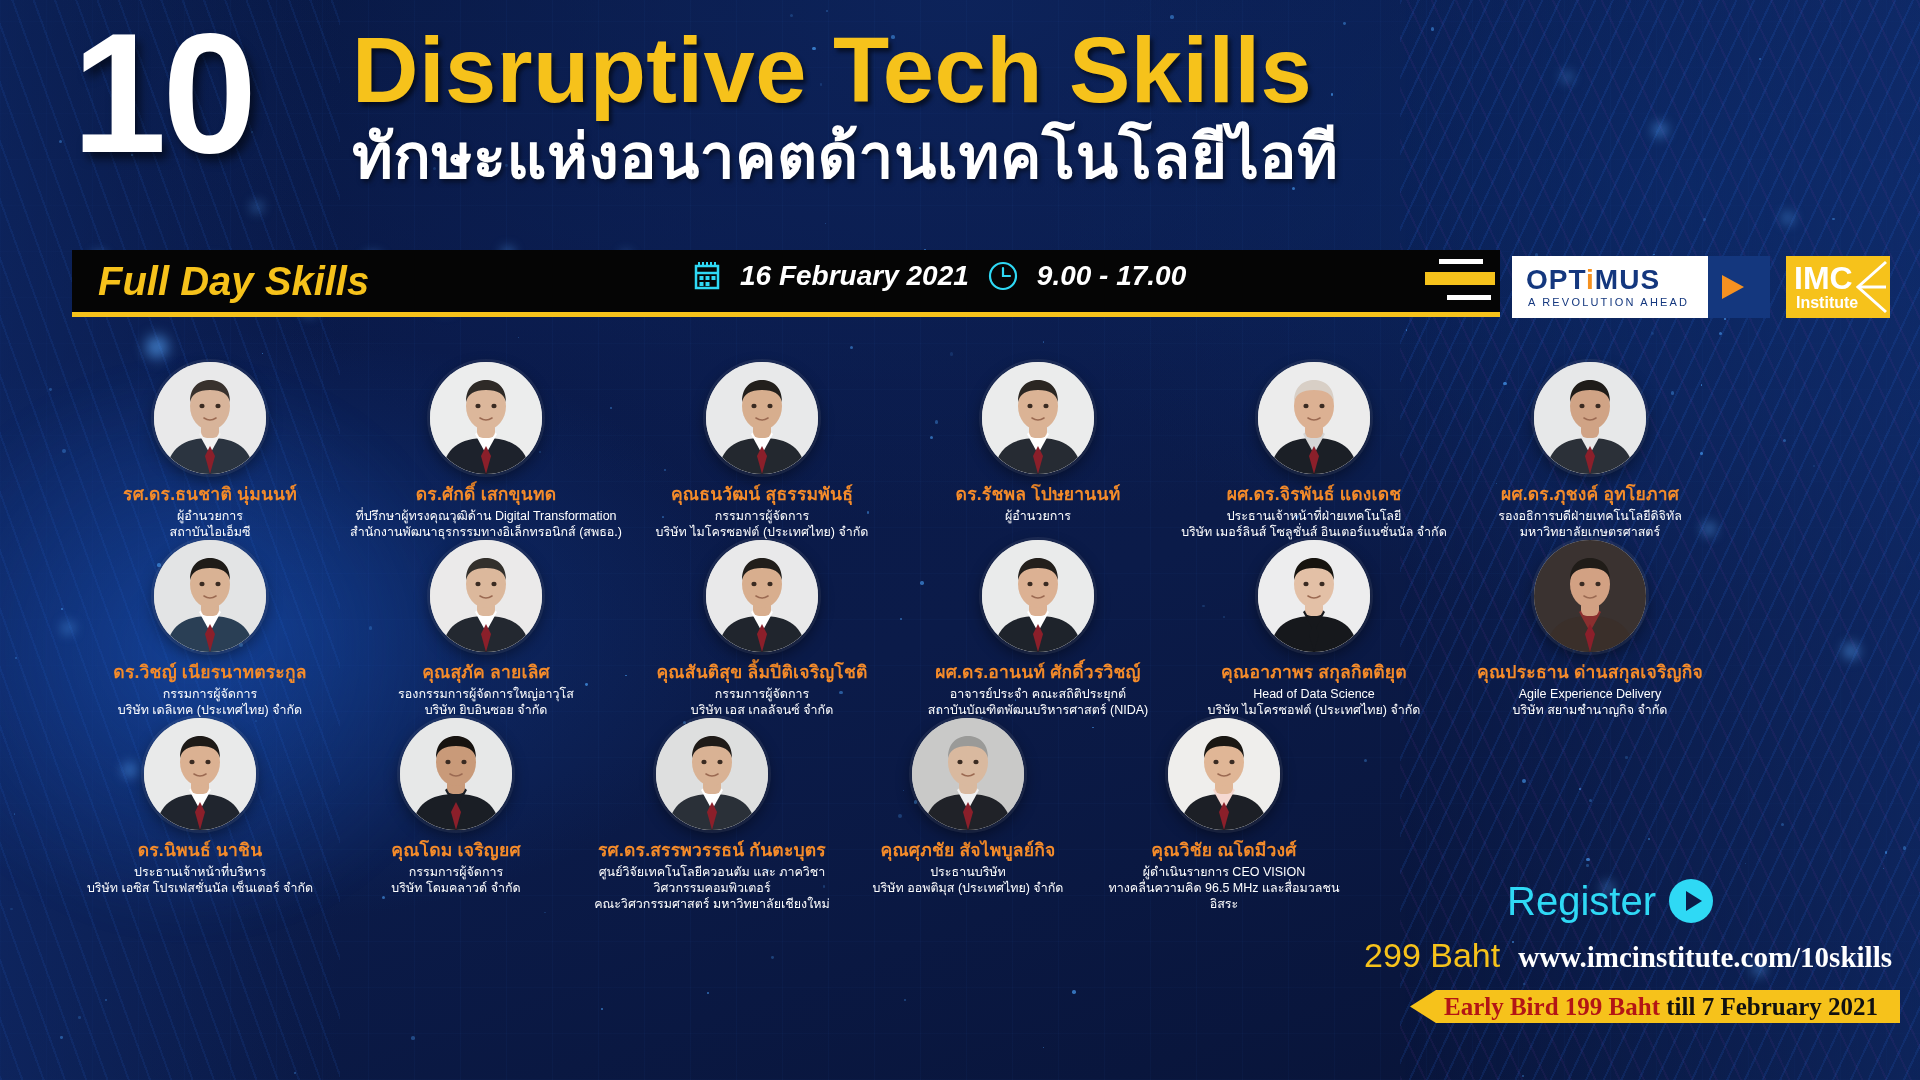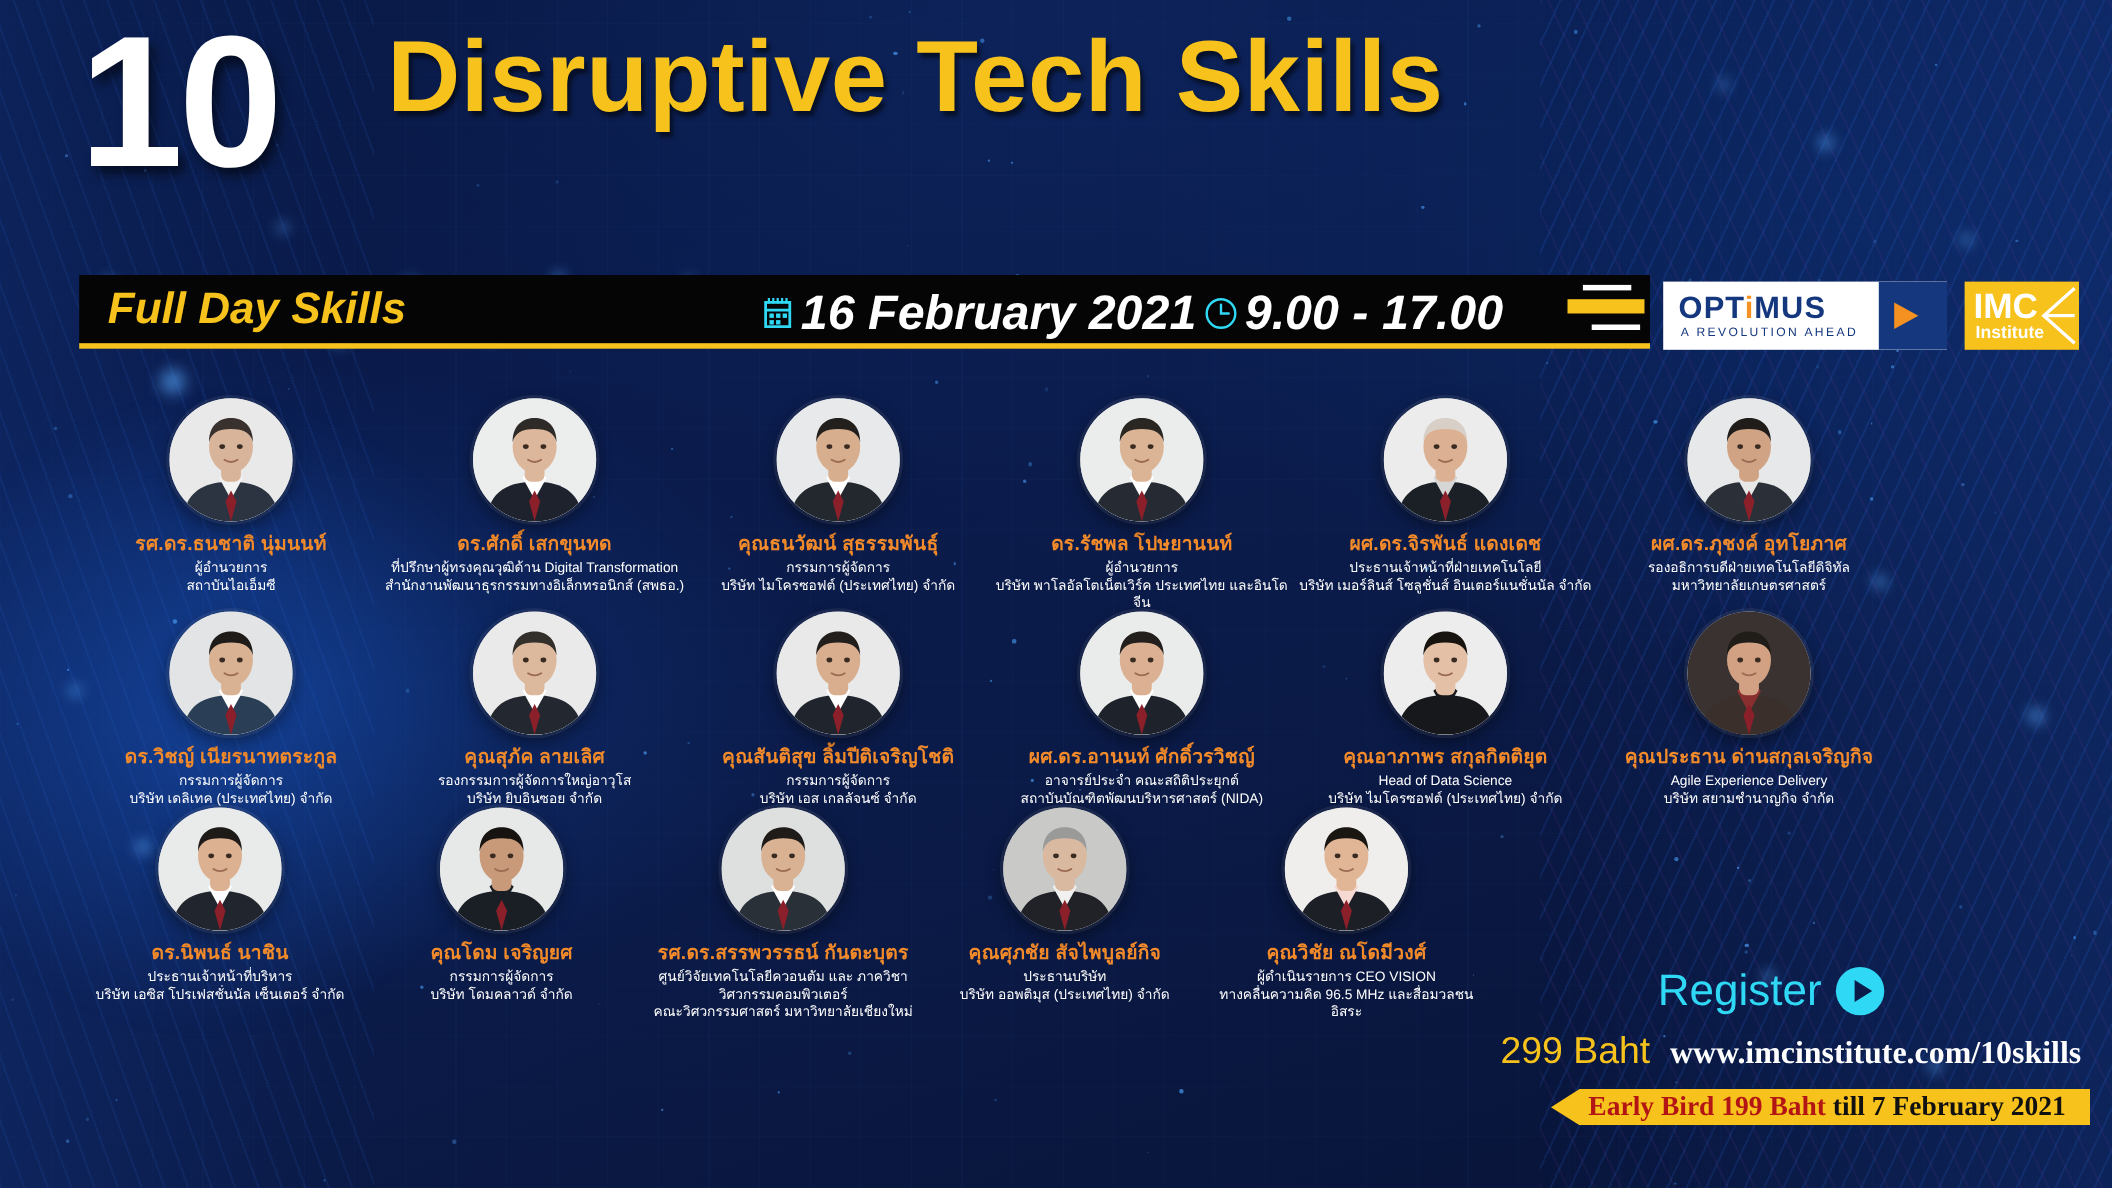--- a/index.html
+++ b/index.html
@@ -81,22 +81,22 @@
     position: absolute; left: 72px; top: 312px; width: 1428px; height: 5px;
     background: #f6c21b;
   }
   #webinar-label {
     position: absolute; left: 26px; top: 9px;
     font-style: italic; font-weight: 700; font-size: 40px; line-height: 44px;
     color: #f6c21b;
   }
   #datetime-wrap {
     position: absolute; left: 620px; top: 10px;
-    display: flex; align-items: center; gap: 6px;
-    color: #ffffff; font-style: italic; font-weight: 700; font-size: 44px;
+    display: flex; align-items: center; gap: 18px;
+    color: #ffffff; font-style: italic; font-weight: 700; font-size: 28px;
   }
   #datetime-wrap .ic { flex: 0 0 auto; display: block; }
   .dt-text { white-space: nowrap; }
 
   #bar-marks { position: absolute; left: 1425px; top: 253px; width: 70px; height: 56px; }
   #bar-marks i { position: absolute; display: block; background: #ffffff; }
   #bar-marks .m1 { left: 14px; top: 6px;  width: 44px; height: 5px; }
   #bar-marks .m2 { left: 0px;  top: 19px; width: 70px; height: 13px; background: #f6c21b; }
   #bar-marks .m3 { left: 22px; top: 42px; width: 44px; height: 5px; }
 
@@ -360,20 +360,21 @@
     <div class="bokeh" style="width: 16px; height: 16px; left: 1600px; top: 880px; background: radial-gradient(circle, rgba(90, 170, 255, 0.85), rgba(40, 110, 220, 0) 70%);"></div>
     <div class="bokeh" style="width: 18px; height: 18px; left: 1750px; top: 960px; background: radial-gradient(circle, rgba(90, 170, 255, 0.85), rgba(40, 110, 220, 0) 70%);"></div>
     <div class="bokeh" style="width: 20px; height: 20px; left: 120px; top: 760px; background: radial-gradient(circle, rgba(90, 170, 255, 0.85), rgba(40, 110, 220, 0) 70%);"></div>
     <div class="bokeh" style="width: 16px; height: 16px; left: 60px; top: 620px; background: radial-gradient(circle, rgba(90, 170, 255, 0.85), rgba(40, 110, 220, 0) 70%);"></div>
   </div>
 
 <div id="header">
 
   <div id="big-ten">10</div>
   <div id="title-en">Disruptive Tech Skills</div>
+  <div id="title-th">ทักษะแห่งอนาคตด้านเทคโนโลยีไอที</div>
 
   <div id="black-bar">
     <div id="webinar-label">Full Day Skills</div>
 
     <div id="datetime-wrap">
       <svg class="ic" width="30" height="32" viewBox="0 0 30 32">
         <path d="M4 6h22v22H4z" fill="none" stroke="#2fd9f5" stroke-width="2.5"></path>
         <path d="M4 13h22" stroke="#2fd9f5" stroke-width="2.5"></path>
         <path d="M7 2v5M11 2v5M15 2v5M19 2v5M23 2v5" stroke="#2fd9f5" stroke-width="2" fill="none"></path>
         <rect x="7.5" y="16" width="4" height="4" fill="#2fd9f5"></rect>
@@ -486,21 +487,20 @@
             <rect x="47" y="60" width="18" height="16" rx="6" fill="#dbb395"></rect>
             <ellipse cx="56" cy="44" rx="20" ry="24" fill="#dbb395"></ellipse>
             <path d="M36 40 C36 24 46 18 56 18 C66 18 76 24 76 40 C74 32 68 28 56 28 C44 28 38 32 36 40 Z" fill="#2a2622"></path>
             <ellipse cx="48" cy="44" rx="2.6" ry="2.2" fill="#3a2b22"></ellipse>
             <ellipse cx="64" cy="44" rx="2.6" ry="2.2" fill="#3a2b22"></ellipse>
             <path d="M50 56 Q56 60 62 56" fill="none" stroke="#9b6a52" stroke-width="1.6" stroke-linecap="round"></path>
           </svg>
         </div>
         <div class="sname">ดร.รัชพล โปษยานนท์</div>
         <div class="srole">ผู้อำนวยการ</div>
-        <div class="sorg">บริษัท พาโลอัลโตเน็ตเวิร์ค ประเทศไทย และอินโดจีน</div>
       </div>
       <div class="speaker">
         <div class="avatar">
           <div class="ph-bg" style="background: linear-gradient(rgb(236, 236, 236), rgb(236, 236, 236));"></div>
           <svg width="112" height="112" viewBox="0 0 112 112">
             <path d="M12 112 C14 86 30 76 56 76 C82 76 98 86 100 112 Z" fill="#1b1f26"></path>
             <path d="M45 72 L56 92 L67 72 L62 68 L50 68 Z" fill="#d6d6d6"></path>
             <path d="M56 84 L51 94 L56 112 L61 94 Z" fill="#8b1f2a"></path>
             <rect x="47" y="60" width="18" height="16" rx="6" fill="#dcb193"></rect>
             <ellipse cx="56" cy="44" rx="20" ry="24" fill="#dcb193"></ellipse>

